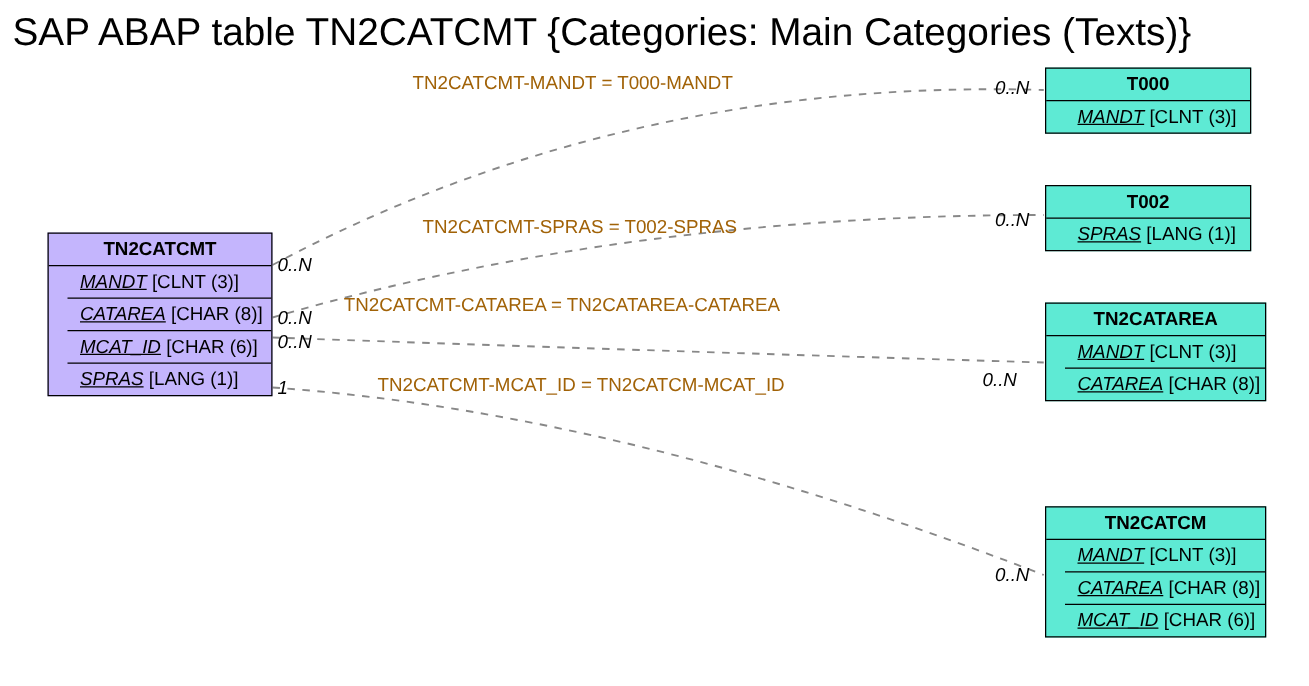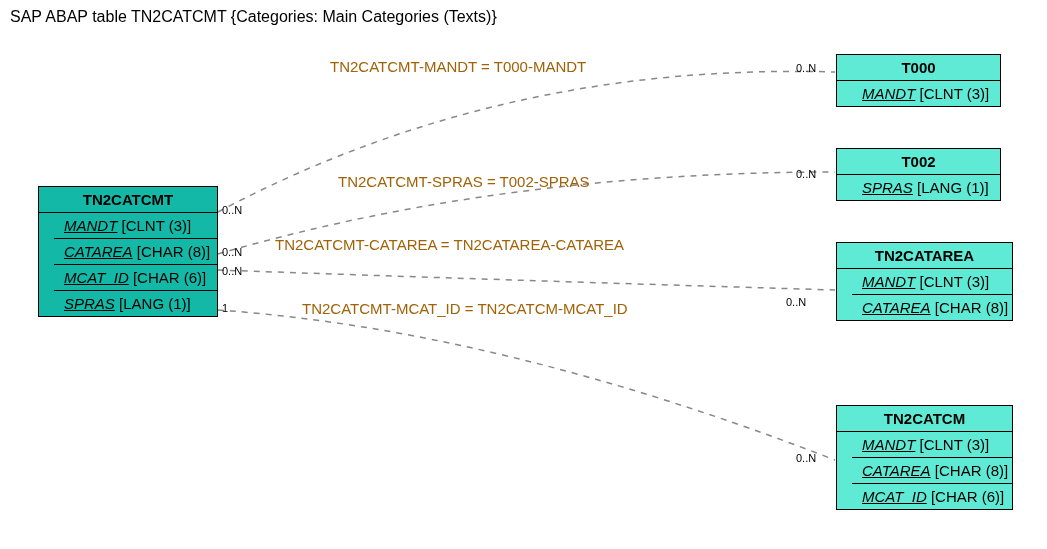--- a/index.html
+++ b/index.html
@@ -9,40 +9,40 @@
     height: 549px;
     background: #ffffff;
     font-family: Arial, Helvetica, sans-serif;
     position: relative;
     overflow: hidden;
   }
   .title {
     position: absolute;
     top: 8px;
     left: 10px;
-    font-size: 16px;
+    font-size: 31px;
     color: #000;
     font-weight: normal;
   }
   svg.lines {
     position: absolute;
     top: 0;
     left: 0;
     width: 1047px;
     height: 549px;
     pointer-events: none;
   }
   .entity {
     position: absolute;
     border: 1px solid #000;
     background: #5eead4;
     font-size: 15px;
   }
   .entity.primary {
-    background: #14b8a6;
+    background: #c4b5fd;
   }
   .entity .ent-title {
     font-weight: bold;
     text-align: center;
     padding: 4px 12px;
     border-bottom: 1px solid #000;
     white-space: nowrap;
   }
   .entity .ent-row {
     padding: 4px 10px;
@@ -58,23 +58,24 @@
     text-decoration: underline;
   }
   .rel-label {
     position: absolute;
     font-size: 15px;
     color: #a16207;
     white-space: nowrap;
   }
   .card {
     position: absolute;
-    font-size: 11px;
+    font-size: 15px;
     color: #000;
     white-space: nowrap;
+    font-style: italic;
   }
 </style>
 </head>
 <body>
 
 <div class="title">SAP ABAP table TN2CATCMT {Categories: Main Categories (Texts)}</div>
 
 <svg class="lines" viewBox="0 0 1047 549">
   <path d="M 218 212 Q 500 62 835 72" stroke="#888" stroke-width="1.5" stroke-dasharray="6,6" fill="none"></path>
   <path d="M 218 254 Q 500 172 835 172" stroke="#888" stroke-width="1.5" stroke-dasharray="6,6" fill="none"></path>

